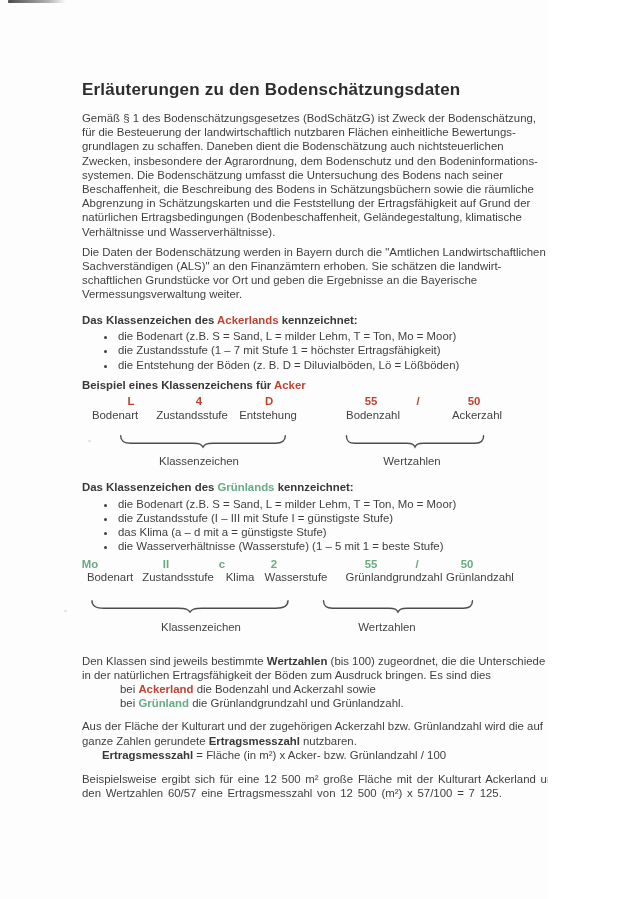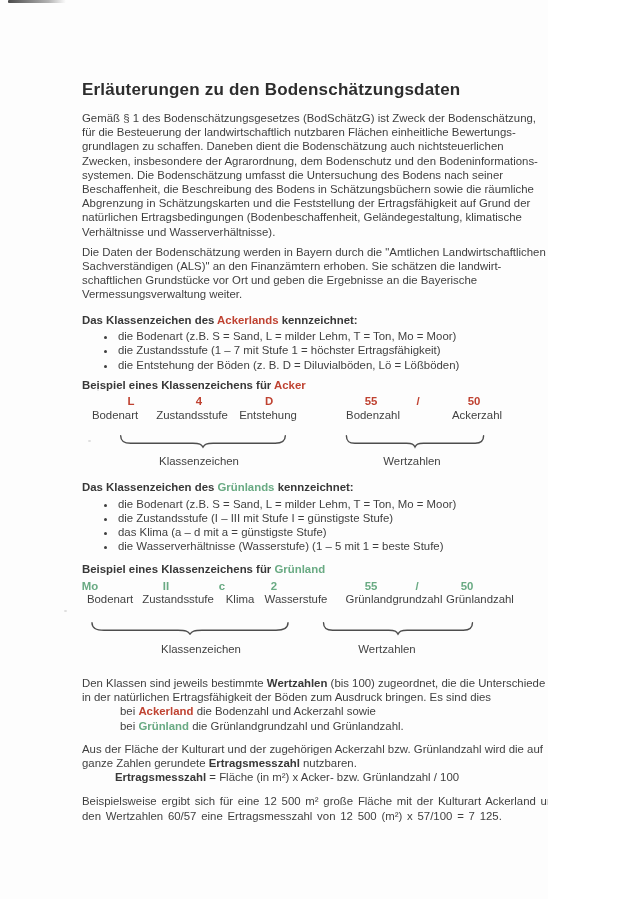--- a/index.html
+++ b/index.html
@@ -71,21 +71,21 @@
   .diagram.gruen .dcap{top:63px;}
   svg.brace{position:absolute;height:15px;overflow:visible;}
   .diagram.acker svg.brace{top:39px;}
   .diagram.gruen svg.brace{top:41px;}
   
   .p-wert{margin-top:17px;}
   .p-ertrag{margin-top:9px;}
   .p-last{margin-top:10px;word-spacing:1.6px;}
   .line{display:block;}
   .ind38{margin-left:38px;}
-  .ind33{margin-left:33px;}
+  .ind33{margin-left:20px;}
   b{font-weight:bold;color:#383838;}
   
   .smudge-top{
     position:absolute;left:8px;top:0;width:58px;height:3px;
     border-radius:1px;
     background:linear-gradient(to right,rgba(45,45,45,.85),rgba(90,90,90,.45) 70%,rgba(130,130,130,0));
   }
   .speck{position:absolute;border-radius:50%;background:rgba(110,110,110,.22);}
   .speck.s1{left:88px;top:440px;width:3px;height:2px;}
   .speck.s2{left:64px;top:610px;width:3px;height:2px;}
@@ -156,21 +156,20 @@
 
     <h2 class="h-gruen"><span>Das Klassenzeichen des </span><span class="hl-green">Grünlands</span><span> kennzeichnet:</span></h2>
 
     <ul class="blist">
       <li>die Bodenart (z.B. S = Sand, L = milder Lehm, T = Ton, Mo = Moor)</li>
       <li>die Zustandsstufe (I – III mit Stufe I = günstigste Stufe)</li>
       <li>das Klima (a – d mit a = günstigste Stufe)</li>
       <li>die Wasserverhältnisse (Wasserstufe) (1 – 5 mit 1 = beste Stufe)</li>
     </ul>
 
-    <h2 class="h-beispiel2"><span>Beispiel eines Klassenzeichens für </span><span class="hl-green">Grünland</span></h2>
 
     <div class="diagram gruen">
       <span class="dval hl-green" style="left:8px">Mo</span>
       <span class="dval hl-green" style="left:84px">II</span>
       <span class="dval hl-green" style="left:140px">c</span>
       <span class="dval hl-green" style="left:192px">2</span>
       <span class="dval hl-green" style="left:289px">55</span>
       <span class="dval hl-green" style="left:335px">/</span>
       <span class="dval hl-green" style="left:385px">50</span>
 

